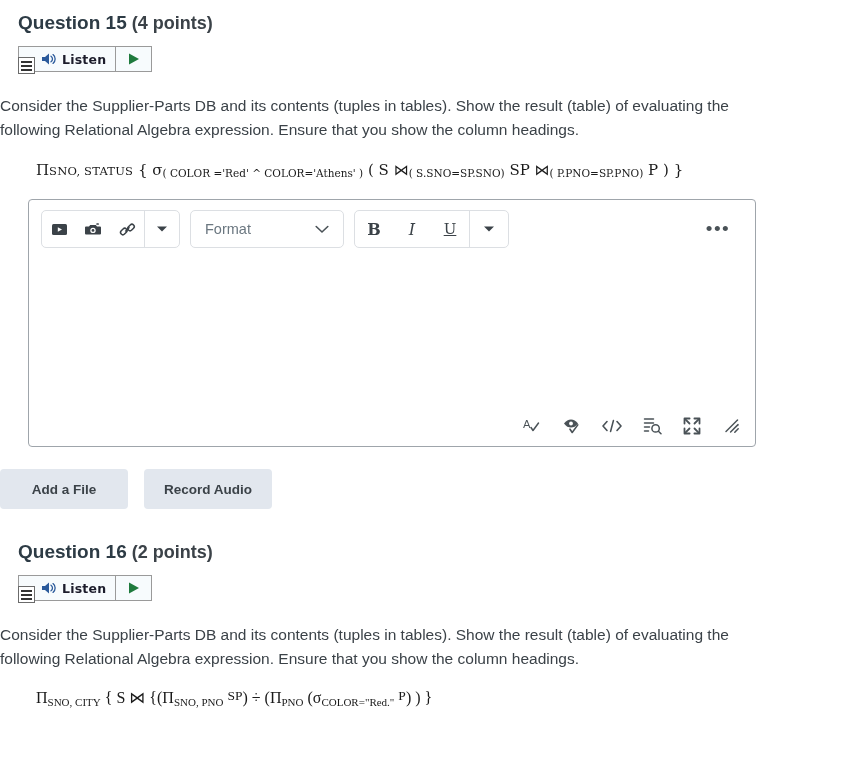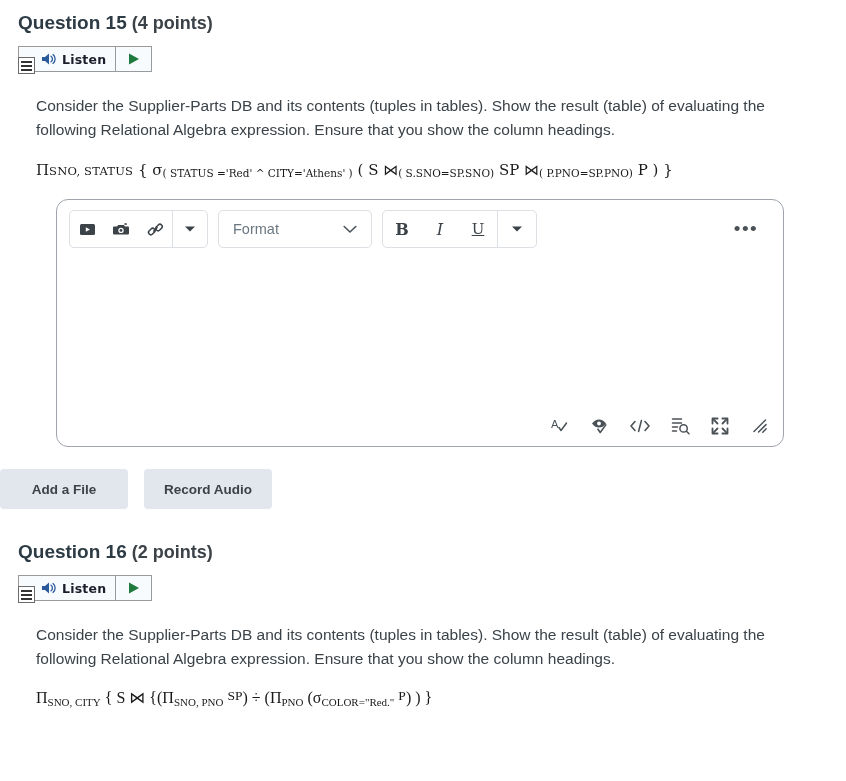--- a/index.html
+++ b/index.html
@@ -83,21 +83,20 @@
   }
   .listen-play {
     display: flex;
     align-items: center;
     justify-content: center;
     width: 35px;
   }
 
   
   .prompt {
-    padding-left: 36px;
     padding-right: 80px;
     font-size: 15.5px;
     line-height: 23.5px;
     color: #3b4248;
   }
 
   
   .ra-expr {
     padding-left: 36px;
     color: #1a1a1a;
@@ -126,25 +125,25 @@
     font-size: 11px;
     vertical-align: -3px;
   }
   .ra-sans .up {
     font-size: 13.5px;
     vertical-align: 3px;
   }
 
   
   .rce {
-    margin-left: 56px;
+    margin-left: 28px;
     width: 728px;
     height: 248px;
     border: 1px solid #9fa5ab;
-    border-radius: 12px;
+    border-radius: 4px;
     box-sizing: border-box;
     background: #ffffff;
     position: relative;
   }
   .rce-toolbar {
     display: flex;
     align-items: center;
     padding: 10px 12px 0 12px;
     gap: 10px;
   }
@@ -285,21 +284,21 @@
 
 <div style="height:22px"></div>
 
 <div class="prompt">Consider the Supplier-Parts DB and its contents (tuples in tables).   Show the result (table) of evaluating the following Relational Algebra expression.  Ensure that you show the column headings.</div>
 
 <div style="height:20px"></div>
 
 <div class="ra-expr ra-serif">
   <span class="big">Π</span><span class="sm">SNO, STATUS</span>
   <span class="big">{</span>
-  <span class="big">σ</span><span class="sub">( STATUS ='Red' ^ CITY='Athens' )</span>
+  <span class="big">σ</span><span class="sub">( COLOR ='Red' ^ COLOR='Athens' )</span>
   <span class="big">(</span>
   <span class="big">S</span>
   <span class="big">⋈</span><span class="sub">( S.SNO=SP.SNO)</span>
   <span class="big">SP</span>
   <span class="big">⋈</span><span class="sub">( P.PNO=SP.PNO)</span>
   <span class="big">P</span>
   <span class="big">)</span>
   <span class="big">}</span>
 </div>
 

